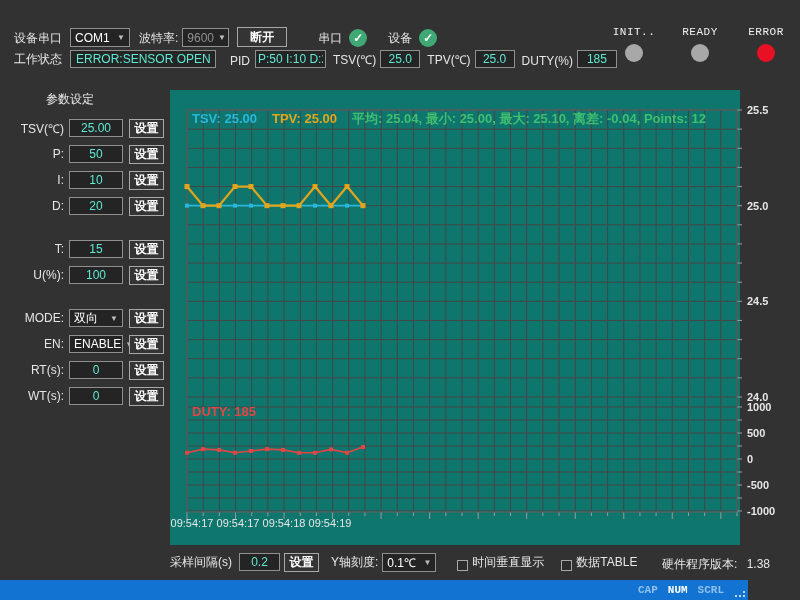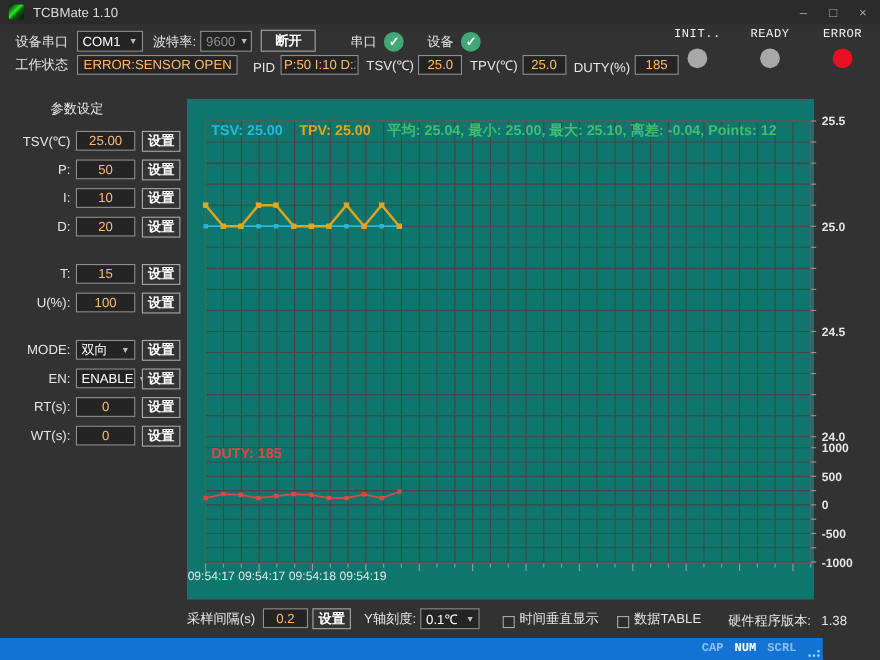--- a/index.html
+++ b/index.html
@@ -13,21 +13,21 @@
              background:linear-gradient(135deg,#0c2d0c 10%, #27e827 42%, #0d5c0d 58%, #0b1f0b 90%); border-radius:2px; }
   .tb-title { position:absolute; left:30px; top:4px; font-size:12px; color:#dcdcdc; }
   .win-controls { position:absolute; right:2px; top:0; height:22px; display:flex; }
   .win-controls .wc { width:27px; height:22px; display:flex; align-items:center; justify-content:center; color:#ababab; font-size:12px; }
 
   
   .row1, .row2 { position:absolute; left:0; display:flex; align-items:flex-end; }
   .row1 { top:27px; height:20px; }
   .row2 { top:49px; height:19px; }
   .lbl { color:#e6e6e6; white-space:nowrap; }
-  .field { background:#242424; border:1px solid #8f8f8f; color:#fdba74; height:18px; font-size:12px;
+  .field { background:#242424; border:1px solid #8f8f8f; color:#5eead4; height:18px; font-size:12px;
            font-family:"Liberation Sans",sans-serif; text-align:center; padding:0 2px; }
   .field.ta-l { text-align:left; padding-left:5px; }
   .btn { background:#343434; border:1px solid #a8a8a8; color:#fff; height:20px; font-size:12px;
          font-family:"Liberation Sans",sans-serif; display:inline-flex; align-items:center; justify-content:center;font-weight:bold; }
   .sel { background:#242424; border:1px solid #8f8f8f; height:19px; display:inline-flex; align-items:center;
          justify-content:space-between; padding:0 4px; color:#fff; }
   .sel .arr { color:#bdbdbd; font-size:8px; margin-left:4px; }
   .sel.dim span.val { color:#8f8f8f; }
   .chk-circle { width:18px; height:18px; border-radius:50%; background:#3fa874; color:#fff; display:inline-flex;
                 align-items:center; justify-content:center; font-size:12px; font-weight:bold; }
@@ -62,29 +62,20 @@
   .statusbar .sb-item { font-size:11px; color:#8fc0ec; font-weight:bold; font-family:"Liberation Mono",monospace; }
   .statusbar .sb-item.active { color:#ffffff; }
   .grip { position:absolute; right:3px; bottom:3px; width:10px; height:10px; }
   .grip i { position:absolute; width:2px; height:2px; background:#bcd8f2; }
 </style>
 </head>
 <body>
 
 <div class="window">
 
-  <div class="titlebar">
-    <div class="tb-icon"></div>
-    <div class="tb-title">TCBMate 1.10</div>
-    <div class="win-controls">
-      <span class="wc">–</span>
-      <span class="wc">□</span>
-      <span class="wc">×</span>
-    </div>
-  </div>
 
   <div class="row1">
     <span class="lbl" style="margin-left:14px">设备串口</span>
     <div class="sel" style="margin-left:8px;width:60px">
       <span class="val">COM1</span>
       <span class="arr">▼</span>
     </div>
     <span class="lbl" style="margin-left:9px">波特率:</span>
     <div class="sel dim" style="margin-left:4px;width:47px">
       <span class="val">9600</span>

